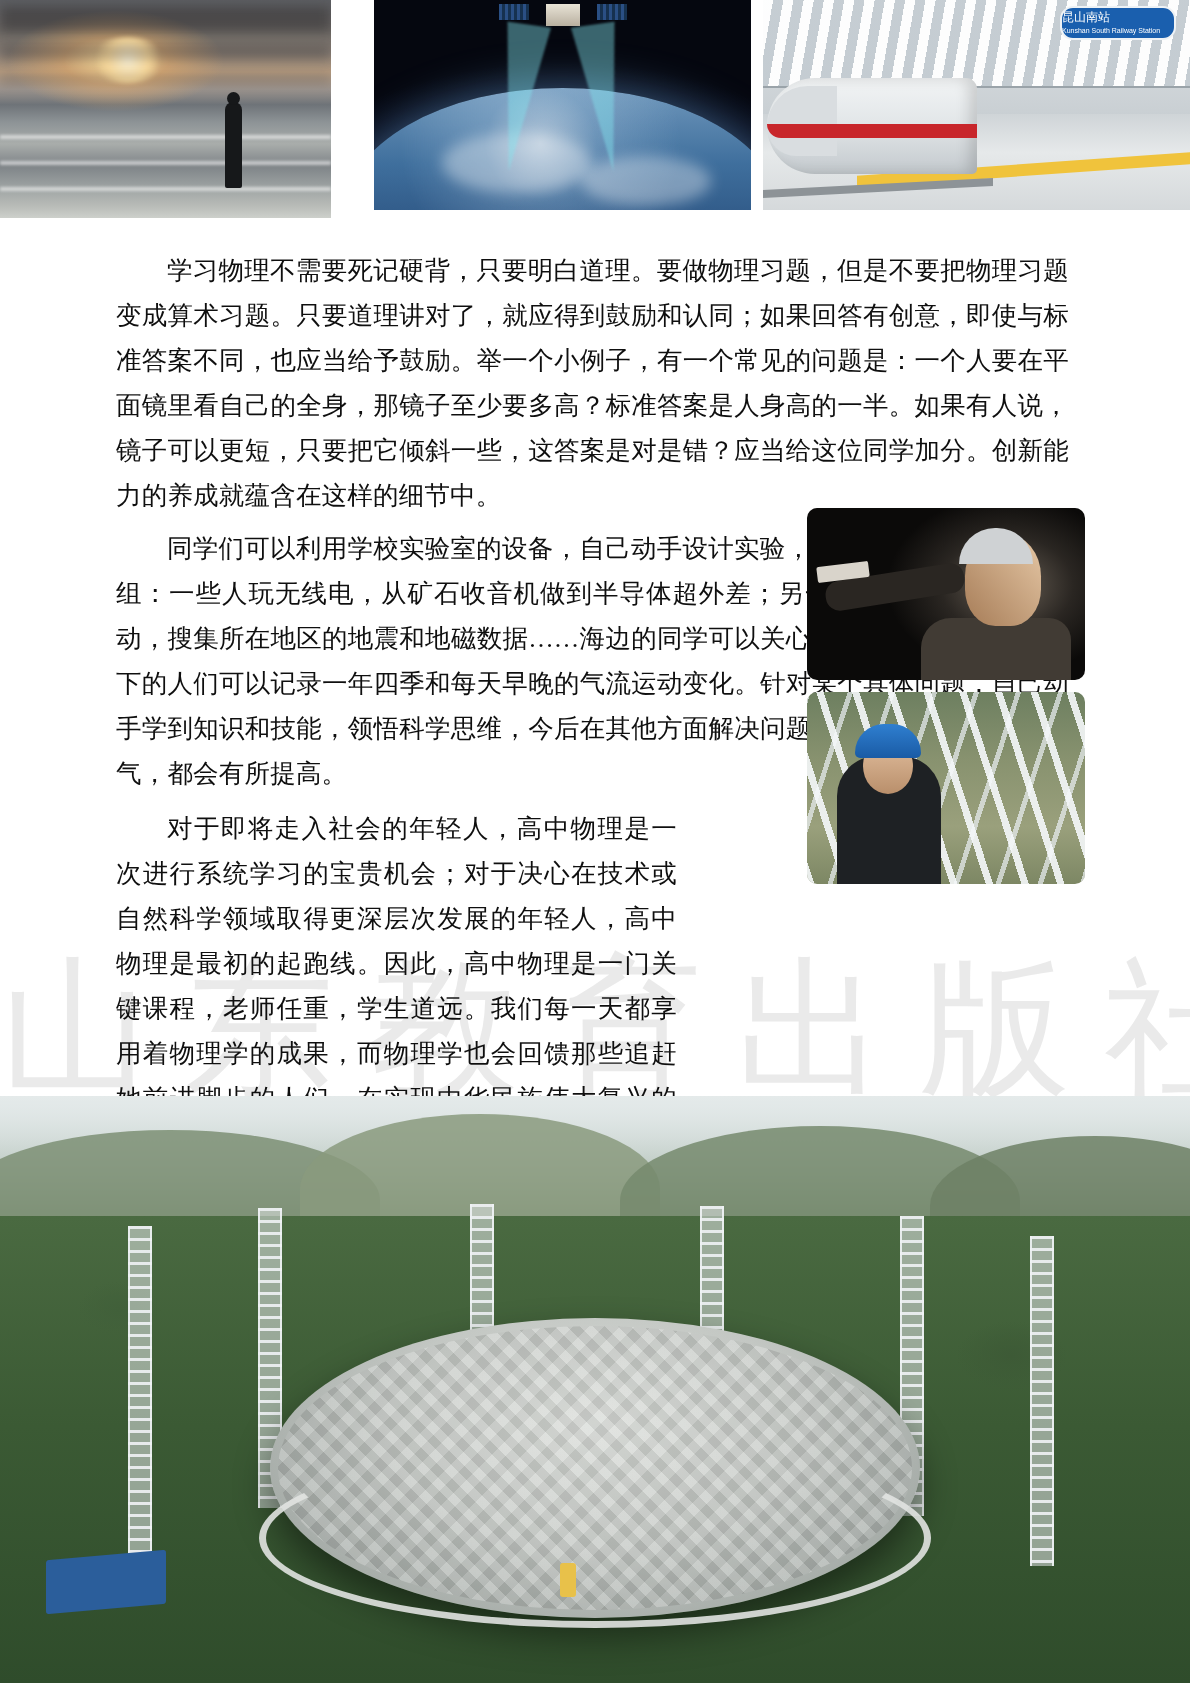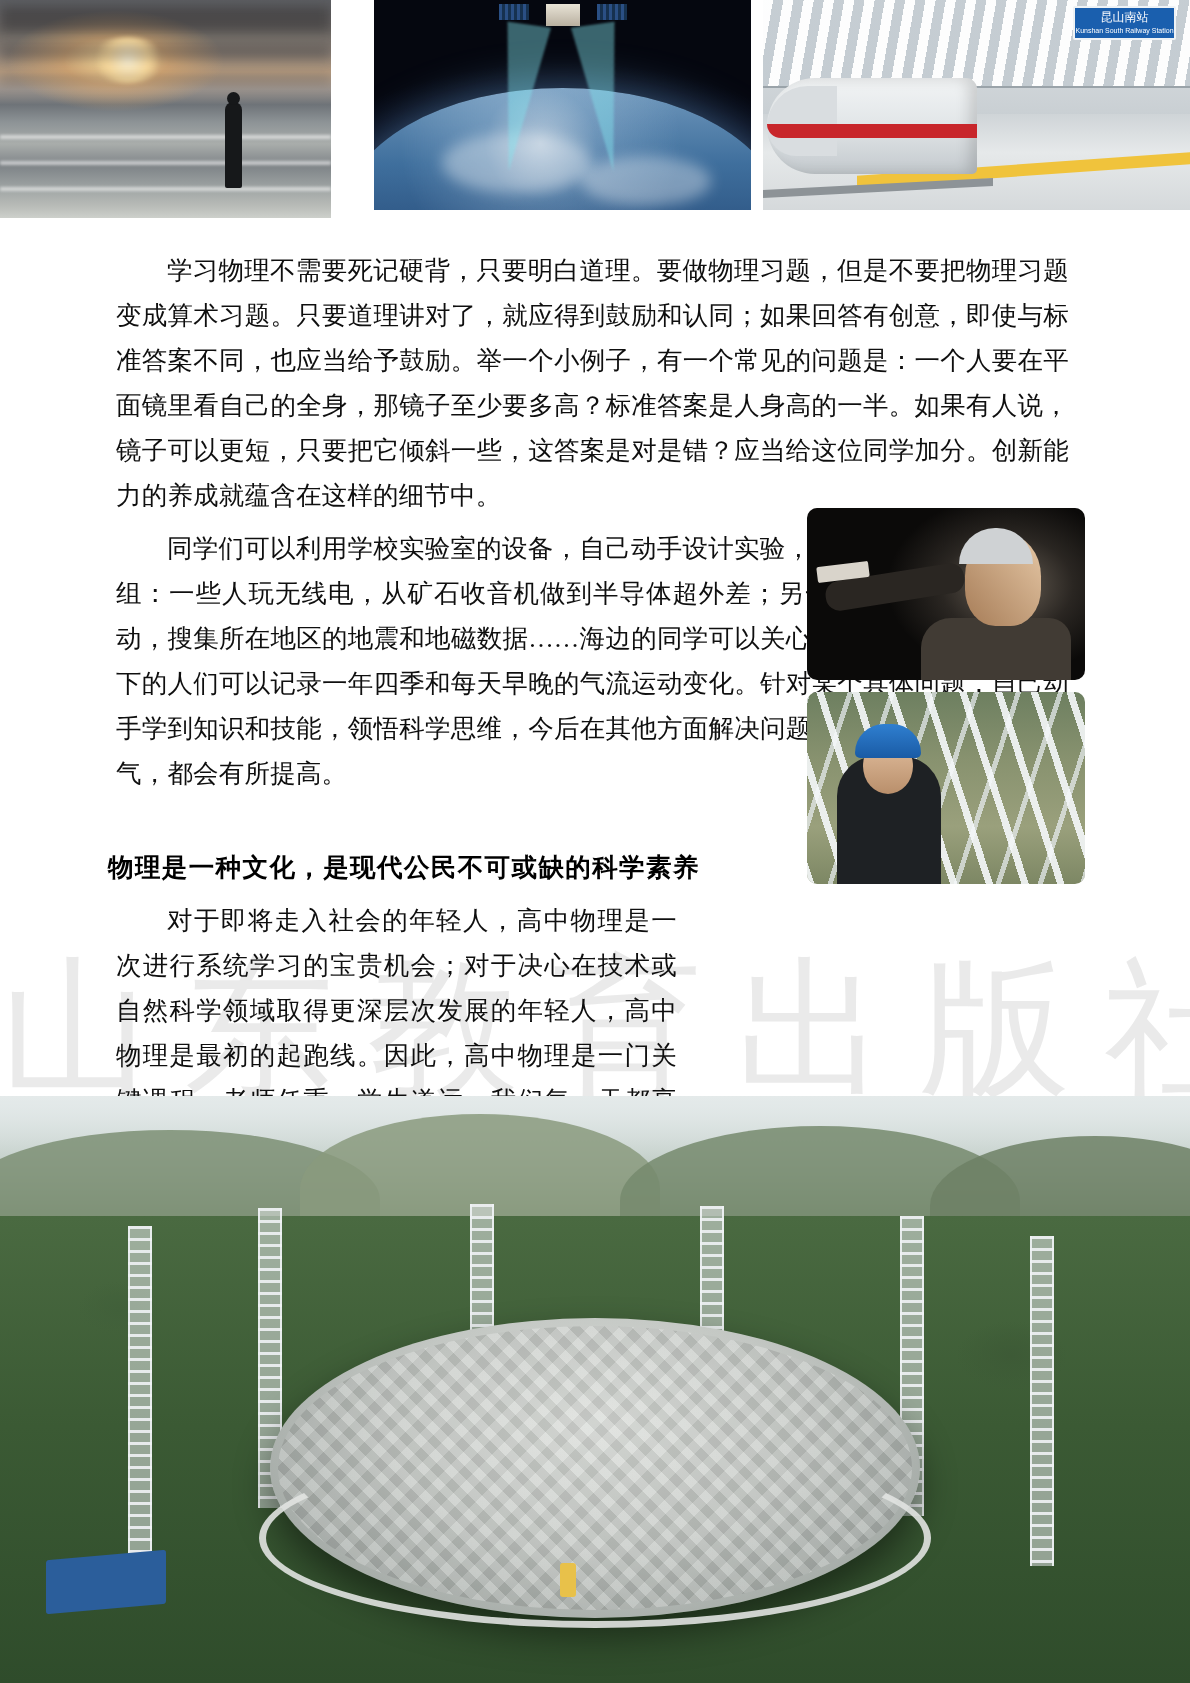--- a/index.html
+++ b/index.html
@@ -133,23 +133,23 @@
   }
   .photo-3 .train .stripe {
     position: absolute; left: 0; top: 46px; width: 100%; height: 14px;
     background: #c8262b; border-radius: 0 0 0 40px;
   }
   .photo-3 .train .nose {
     position: absolute; left: 0; top: 8px; width: 70px; height: 70px;
     background: #d9dde0; border-radius: 70px 0 0 50px;
   }
   .photo-3 .sign {
-    position: absolute; right: 14px; top: 6px; width: 103px; height: 34px;
-    background: #1a5fae; border: 2px solid #eef2f5; border-radius: 2px;
-    color: #fff; font-size: 12px; line-height: 13px; text-align: center;
+    position: absolute; right: 14px; top: 6px; width: 116px; height: 34px;
+    background: #1a5fae; border: 2px solid #eef2f5; border-radius: 13px;
+    color: #fff; font-size: 12px; line-height: 13px; 
     padding-top: 3px; box-sizing: border-box;
     font-family: "Liberation Sans", sans-serif;
   }
   .photo-3 .sign small { font-size: 7px; display: block; }
   .photo-3 .track {
     position: absolute; left: 0; bottom: 18px; width: 230px; height: 8px;
     background: #8d9397; transform: skewY(-3deg);
   }
 
   
@@ -388,21 +388,20 @@
   </div>
 
 </div>
 
 <div class="watermark">山东教育出版社</div>
 
 <div class="content">
   <p class="para p1">学习物理不需要死记硬背，只要明白道理。要做物理习题，但是不要把物理习题变成算术习题。只要道理讲对了，就应得到鼓励和认同；如果回答有创意，即使与标准答案不同，也应当给予鼓励。举一个小例子，有一个常见的问题是：一个人要在平面镜里看自己的全身，那镜子至少要多高？标准答案是人身高的一半。如果有人说，镜子可以更短，只要把它倾斜一些，这答案是对是错？应当给这位同学加分。创新能力的养成就蕴含在这样的细节中。</p>
   <p class="para p2">同学们可以利用学校实验室的设备，自己动手设计实验，还可以组织课外学习小组：一些人玩无线电，从矿石收音机做到半导体超外差；另一些人可以关心地震活动，搜集所在地区的地震和地磁数据……海边的同学可以关心潮涨潮落的规律，山脚下的人们可以记录一年四季和每天早晚的气流运动变化。针对某个具体问题，自己动手学到知识和技能，领悟科学思维，今后在其他方面解决问题的能力和克服困难的勇气，都会有所提高。</p>
 
-  <h2 class="section-head">物理是一种文化，是现代公民不可或缺的科学素养</h2>
   <p class="para p3">对于即将走入社会的年轻人，高中物理是一次进行系统学习的宝贵机会；对于决心在技术或自然科学领域取得更深层次发展的年轻人，高中物理是最初的起跑线。因此，高中物理是一门关键课程，老师任重，学生道远。我们每一天都享用着物理学的成果，而物理学也会回馈那些追赶她前进脚步的人们。在实现中华民族伟大复兴的道路上，需要无数攀爬科学技术新高峰的创新人才，为保证全民创新事业的可持续性，让我们在这门关键课程中携手前行。</p>
 </div>
 
 <div class="side-photo side-photo-1">
   <div class="arm"></div>
   <div class="plate"></div>
   <div class="suit"></div>
   <div class="head"></div>
   <div class="hair"></div>
 </div>

